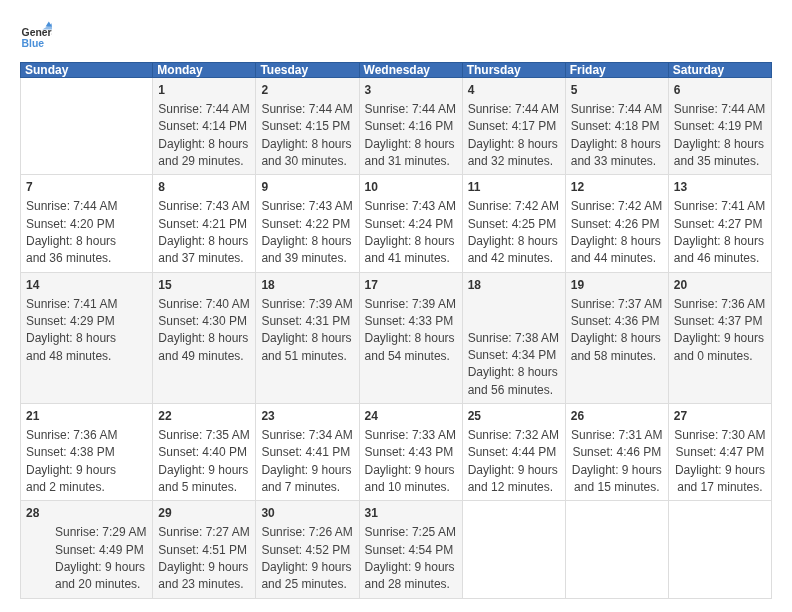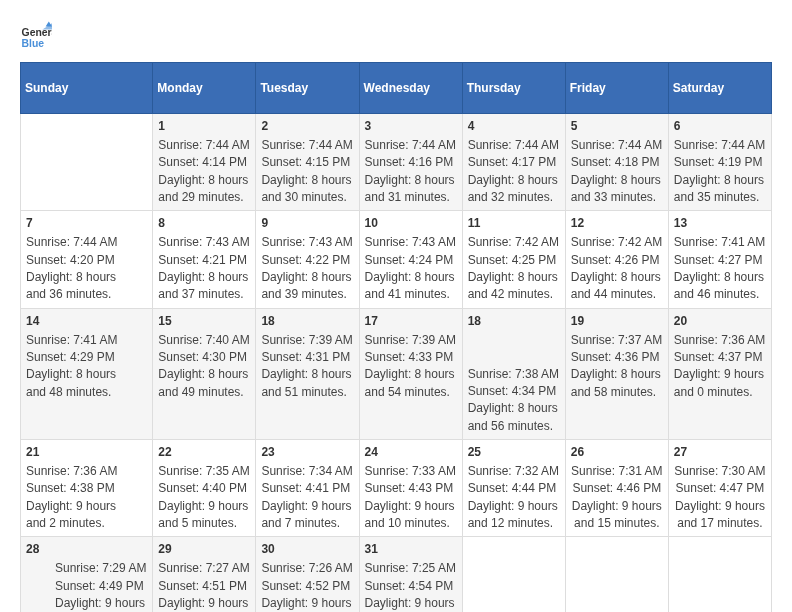--- a/index.html
+++ b/index.html
@@ -40,21 +40,21 @@
     table {
       width: 100%;
       border-collapse: collapse;
       font-size: 11px;
     }
     thead tr {
       background-color: #3a6db5;
       color: #fff;
     }
     thead th {
-      padding: 18px 4px;
+      padding: 0 4px;
       text-align: left;
       font-size: 12px;
       font-weight: bold;
       border: 1px solid #2a5a9a;
     }
     tbody tr {
       border-bottom: 1px solid #ccc;
     }
     tbody tr:nth-child(odd) {
       background-color: #f5f5f5;

